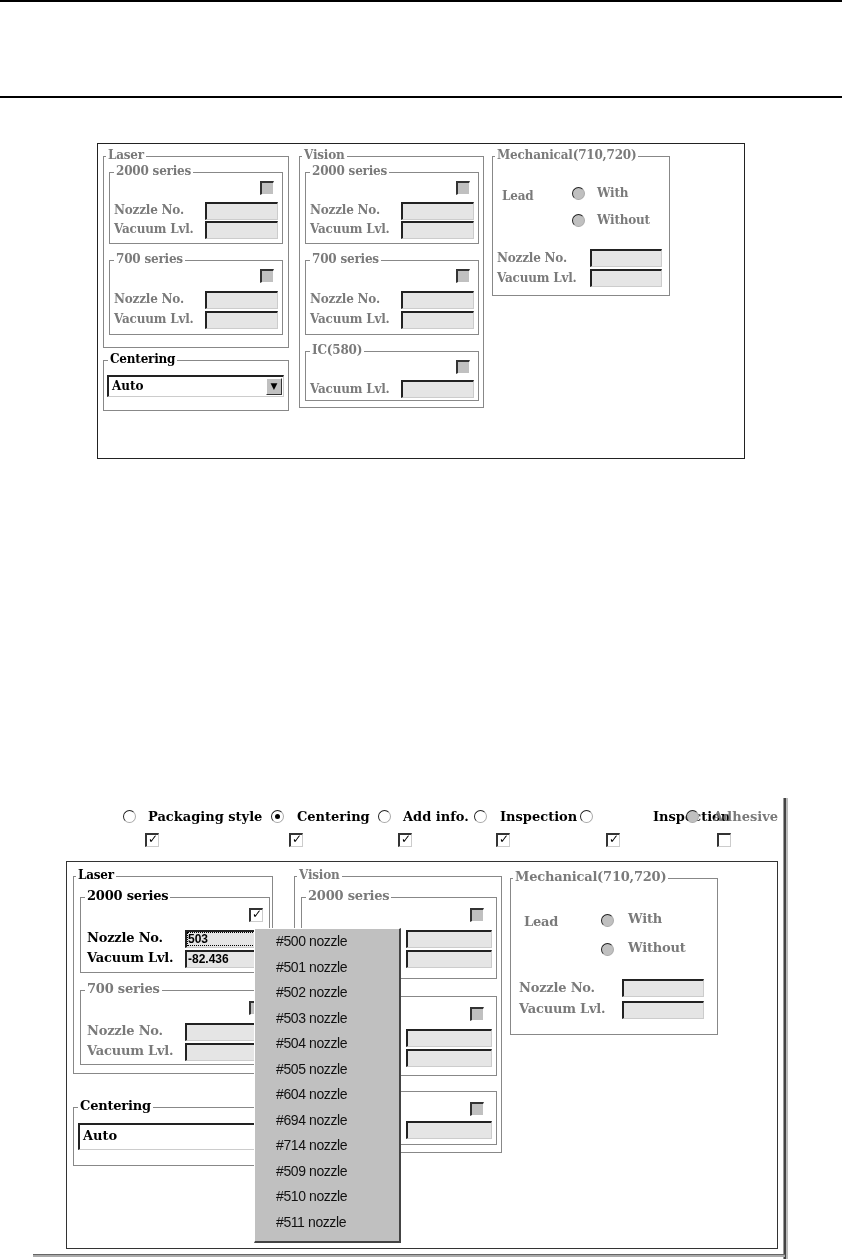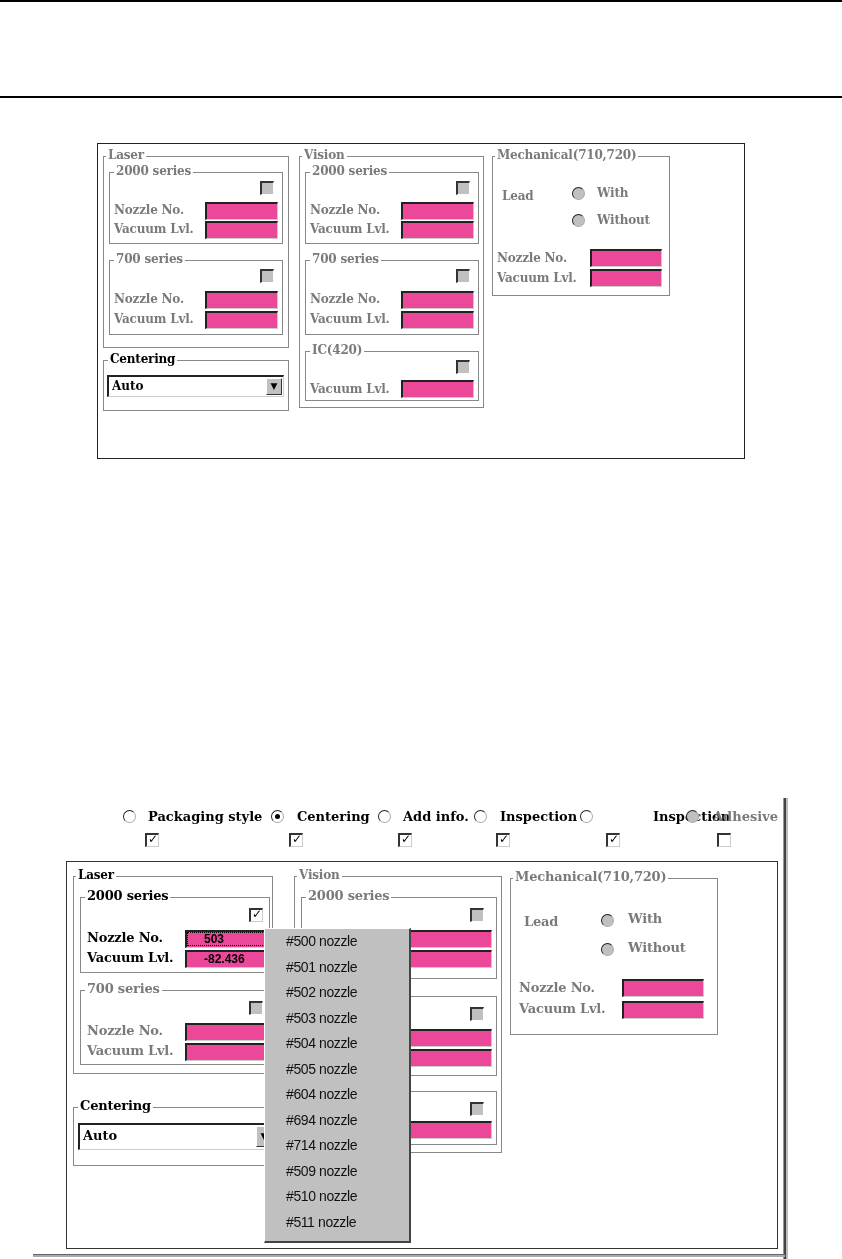--- a/index.html
+++ b/index.html
@@ -9,24 +9,24 @@
   .rule { position: absolute; left: 0; width: 842px; height: 2px; background: #000; }
 
   .abs { position: absolute; }
   .panel { position: absolute; border: 1px solid #222; background: #fff; }
   .gbox { position: absolute; border: 1px solid #888; }
   .glabel { position: absolute; top: -9px; left: 4px; background: #fff; padding: 0 2px;
             font-size: 12px; font-weight: bold; line-height: 14px; white-space: nowrap; letter-spacing: -0.2px; }
   .dis { color: #7a7a7a; }
   .en { color: #000; }
   .lbl { position: absolute; font-size: 12px; font-weight: bold; line-height: 14px; white-space: nowrap; letter-spacing: -0.2px; }
-  .tbox { position: absolute; height: 18px; background: #ec4899;
+  .tbox { position: absolute; height: 18px; background: #e5e5e5;
           border-top: 2px solid #222; border-left: 2px solid #222;
           border-right: 1px solid #ccc; border-bottom: 1px solid #ccc;
-          font-size: 12px; font-weight: bold; line-height: 14px; padding-left: 17px; font-family: "Liberation Sans", sans-serif; }
+          font-size: 12px; font-weight: bold; line-height: 14px; padding-left: 1px; font-family: "Liberation Sans", sans-serif; }
   .chk { position: absolute; width: 14px; height: 14px; background: #c0c0c0;
          border-top: 2px solid #333; border-left: 2px solid #333;
          border-right: 1px solid #fff; border-bottom: 1px solid #fff; }
   .chk.on { background: #fff; border-right: 1px solid #ccc; border-bottom: 1px solid #ccc; }
   .chk .mark { position: absolute; left: 1px; top: -3px; font-size: 12px; font-weight: bold; color: #000; font-family: "DejaVu Sans", sans-serif; }
   .radio { position: absolute; width: 13px; height: 13px; border-radius: 50%;
            background: #c0c0c0; border: 1px solid #aaa; border-top-color: #222; border-left-color: #222; }
   .radio.white { background: #fff; }
   .radio .dot { position: absolute; left: 3px; top: 3px; width: 5px; height: 5px; border-radius: 50%; background: #000; }
   .combo { position: absolute; height: 22px; background: #fff;
@@ -96,21 +96,21 @@
     <div class="gbox" style="left:5px; top:103px; width:174px; height:75px;">
       <span class="glabel dis">700 series</span>
       <div class="chk" style="left:150px; top:8px;"></div>
       <span class="lbl dis" style="left:4px; top:31px;">Nozzle No.</span>
       <div class="tbox" style="left:95px; top:30px; width:73px;"></div>
       <span class="lbl dis" style="left:4px; top:51px;">Vacuum Lvl.</span>
       <div class="tbox" style="left:95px; top:50px; width:73px;"></div>
     </div>
 
     <div class="gbox" style="left:5px; top:194px; width:174px; height:50px;">
-      <span class="glabel dis">IC(420)</span>
+      <span class="glabel dis">IC(580)</span>
       <div class="chk" style="left:150px; top:8px;"></div>
       <span class="lbl dis" style="left:4px; top:30px;">Vacuum Lvl.</span>
       <div class="tbox" style="left:95px; top:28px; width:73px;"></div>
     </div>
   </div>
 
   <div class="gbox" style="left:394px; top:12px; width:178px; height:140px;">
     <span class="glabel dis" style="left:2px;">Mechanical(710,720)</span>
     <span class="lbl dis" style="left:9px; top:32px;">Lead</span>
     <div class="radio" style="left:79px; top:30px;"></div>
@@ -227,21 +227,21 @@
     <span class="lbl dis" style="left:117px; top:33px; font-size:13px;">With</span>
     <div class="radio" style="left:90px; top:64px;"></div>
     <span class="lbl dis" style="left:117px; top:62px; font-size:13px;">Without</span>
     <span class="lbl dis" style="left:8px; top:102px; font-size:13px;">Nozzle No.</span>
     <div class="tbox" style="left:111px; top:100px; width:82px;"></div>
     <span class="lbl dis" style="left:8px; top:123px; font-size:13px;">Vacuum Lvl.</span>
     <div class="tbox" style="left:111px; top:122px; width:82px;"></div>
   </div>
 </div>
 
-<div class="dropdown" style="left:264px; top:928px; width:147px; height:315px;">
+<div class="dropdown" style="left:254px; top:928px; width:147px; height:315px;">
   <div id="dd-items">
       <div class="dd-item">#500 nozzle</div>
       <div class="dd-item">#501 nozzle</div>
       <div class="dd-item">#502 nozzle</div>
       <div class="dd-item">#503 nozzle</div>
       <div class="dd-item">#504 nozzle</div>
       <div class="dd-item">#505 nozzle</div>
       <div class="dd-item">#604 nozzle</div>
       <div class="dd-item">#694 nozzle</div>
       <div class="dd-item">#714 nozzle</div>

